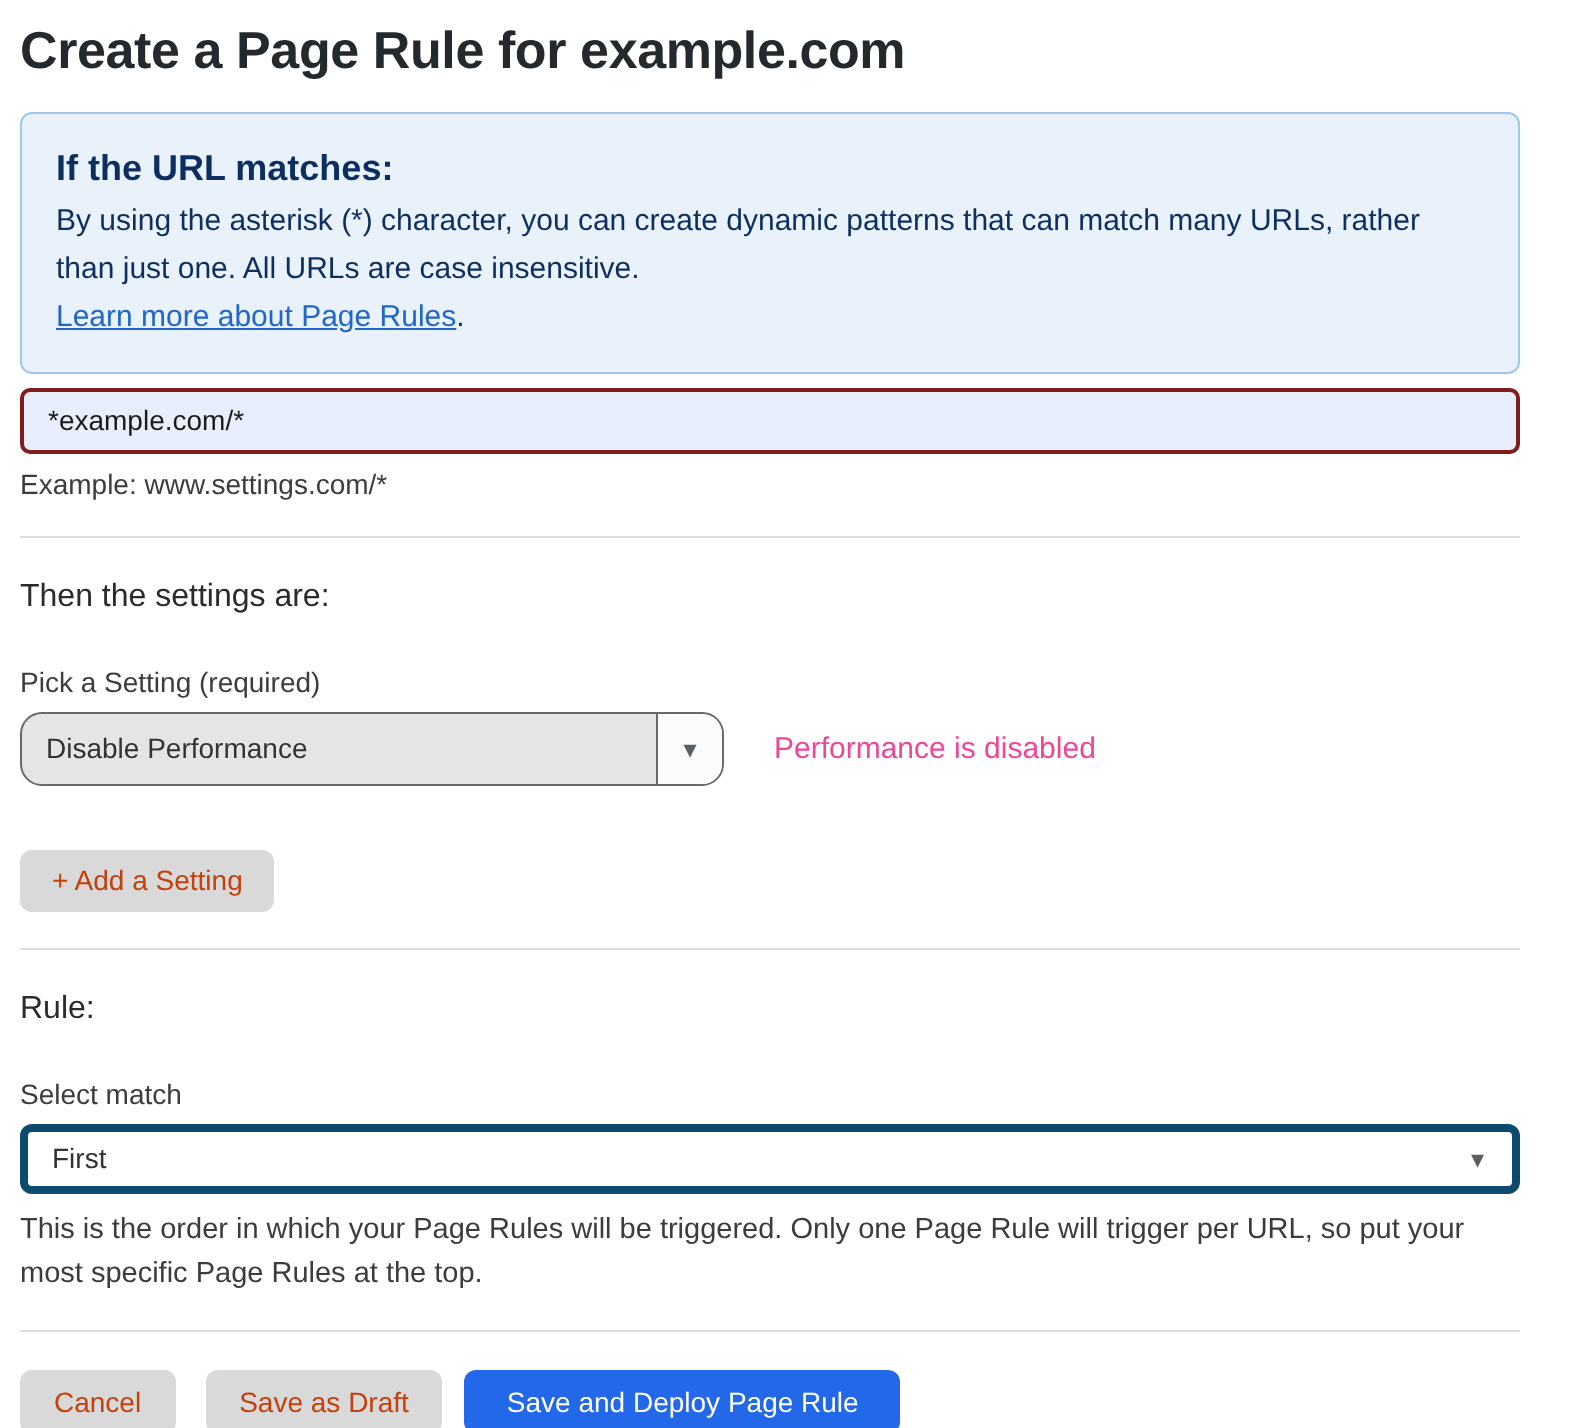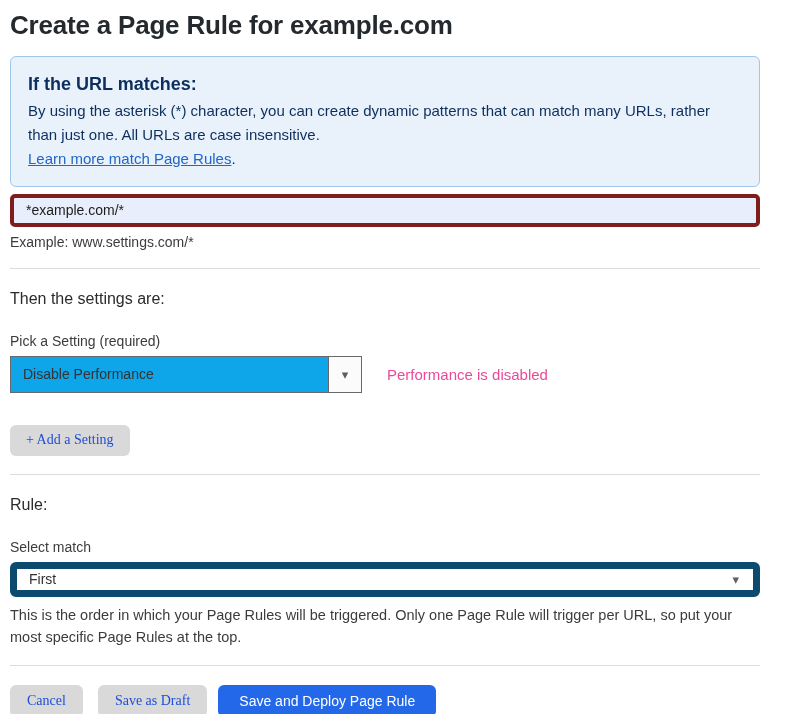--- a/index.html
+++ b/index.html
@@ -42,21 +42,21 @@
   .field-label {
     font-size: 14px;
     color: #3c3c3c;
   }
   .url-label { margin-top: 23px; }
   .url-input {
     margin-top: 7px;
     width: 100%;
     height: 33px;
     background: #e8eefb;
-    border: 4px solid #7f1d1d;
+    border: 2px solid #7f1d1d;
     border-radius: 5px;
     padding: 0 12px;
     font-size: 14px;
     color: #1c1c1c;
     font-family: "Liberation Sans", sans-serif;
     outline: none;
     display: block;
   }
   .hint-text {
     margin-top: 7px;
@@ -77,22 +77,22 @@
   .picker-label { margin-top: 25px; }
   .setting-row {
     margin-top: 7px;
     display: flex;
     align-items: center;
   }
   .select-box {
     display: flex;
     align-items: stretch;
     border: 1px solid #666a6e;
-    border-radius: 0;
-    background: #0ea5e9;
+    border-radius: 11px;
+    background: #e5e5e5;
     height: 37px;
     width: 352px;
     cursor: pointer;
     overflow: hidden;
   }
   .select-box .select-value {
     flex: 1;
     display: flex;
     align-items: center;
     padding: 0 12px;
@@ -120,37 +120,36 @@
     justify-content: center;
     border: none;
     border-radius: 6px;
     font-size: 14px;
     font-family: "Liberation Sans", sans-serif;
     cursor: pointer;
     white-space: nowrap;
   }
   .btn-gray {
     background: #d9d9d9;
-    color: #1d4ed8;
-    font-family: Liberation Serif, serif;
+    color: #c2410c;
   }
   .btn-blue {
     background: #2268e8;
     color: #ffffff;
   }
   .add-setting-btn {
     margin-top: 32px;
     height: 31px;
     padding: 0 16px;
   }
   .order-select {
     margin-top: 7px;
     width: 100%;
     height: 35px;
-    border: 7px solid #0c4a6e;
+    border: 4px solid #0c4a6e;
     border-radius: 6px;
     background: #ffffff;
     display: flex;
     align-items: center;
     justify-content: space-between;
     padding: 0 14px 0 12px;
     font-size: 14px;
     color: #333;
     cursor: pointer;
   }
@@ -177,21 +176,21 @@
 </head>
 <body>
 
 <div class="page">
 
   <h1 class="page-title">Create a Page Rule for example.com</h1>
 
   <div class="info-box">
     <div class="info-heading">If the URL matches:</div>
     <div>By using the asterisk (*) character, you can create dynamic patterns that can match many URLs, rather than just one. All URLs are case insensitive.</div>
-    <div><a class="info-link">Learn more match Page Rules</a><span>.</span></div>
+    <div><a class="info-link">Learn more about Page Rules</a><span>.</span></div>
   </div>
 
   <input class="url-input" type="text" value="*example.com/*" style="">
   <div class="hint-text">Example: www.settings.com/*</div>
 
   <hr class="divider">
 
   <div class="section-heading">Then the settings are:</div>
 
   <div class="field-label picker-label">Pick a Setting (required)</div>

